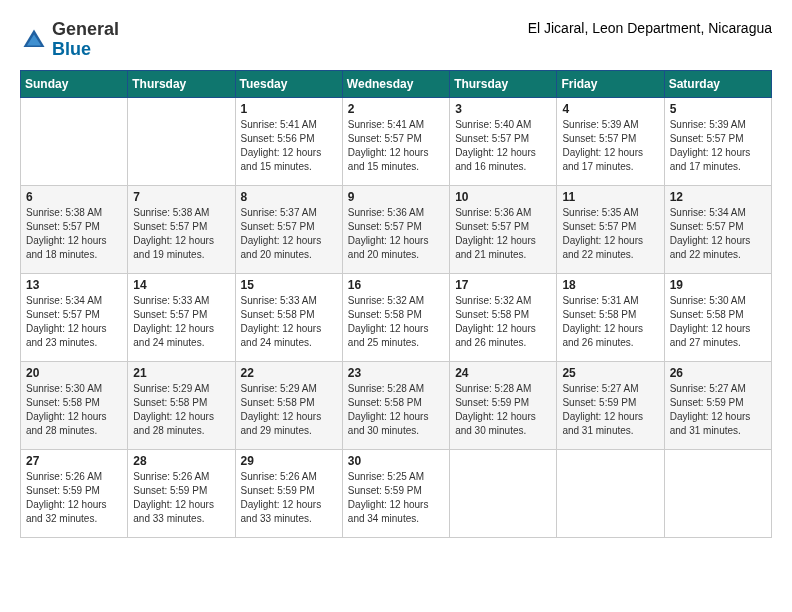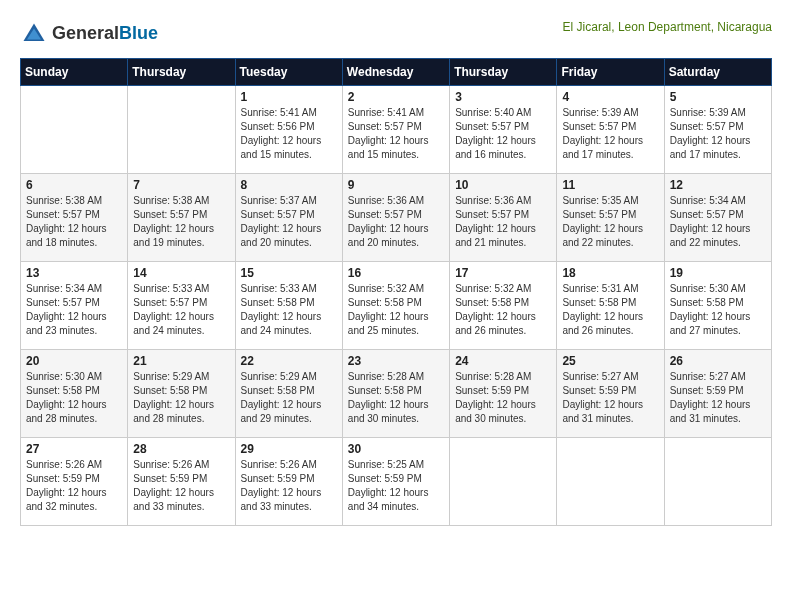--- a/index.html
+++ b/index.html
@@ -16,50 +16,50 @@
       align-items: flex-start;
       margin-bottom: 10px;
     }
     .logo {
       display: flex;
       align-items: center;
       gap: 4px;
     }
     .logo-text {
       display: flex;
-      flex-direction: row;
+      flex-direction: column;
       font-size: 18px;
       font-weight: bold;
       line-height: 1.1;
     }
     .logo-general { color: #333; }
     .logo-blue { color: #0369a1; }
     .logo-icon {
       width: 28px;
       height: 28px;
     }
     .title-block {
       text-align: right;
     }
     .month-title {
       font-size: 32px;
       color: #333;
       font-weight: normal;
     }
     .subtitle {
-      font-size: 12px;
-      color: #4d7c0f;
+      font-size: 14px;
+      color: #000000;
     }
     .calendar {
       width: 100%;
       border-collapse: collapse;
       font-size: 11px;
     }
     .calendar thead tr th {
-      background-color: #0f172a;
+      background-color: #0f766e;
       color: #fff;
       padding: 6px 4px;
       text-align: left;
       font-size: 12px;
       font-weight: bold;
       border: 1px solid #1a4f8a;
     }
     .calendar tbody tr td {
       vertical-align: top;
       padding: 4px 5px;

